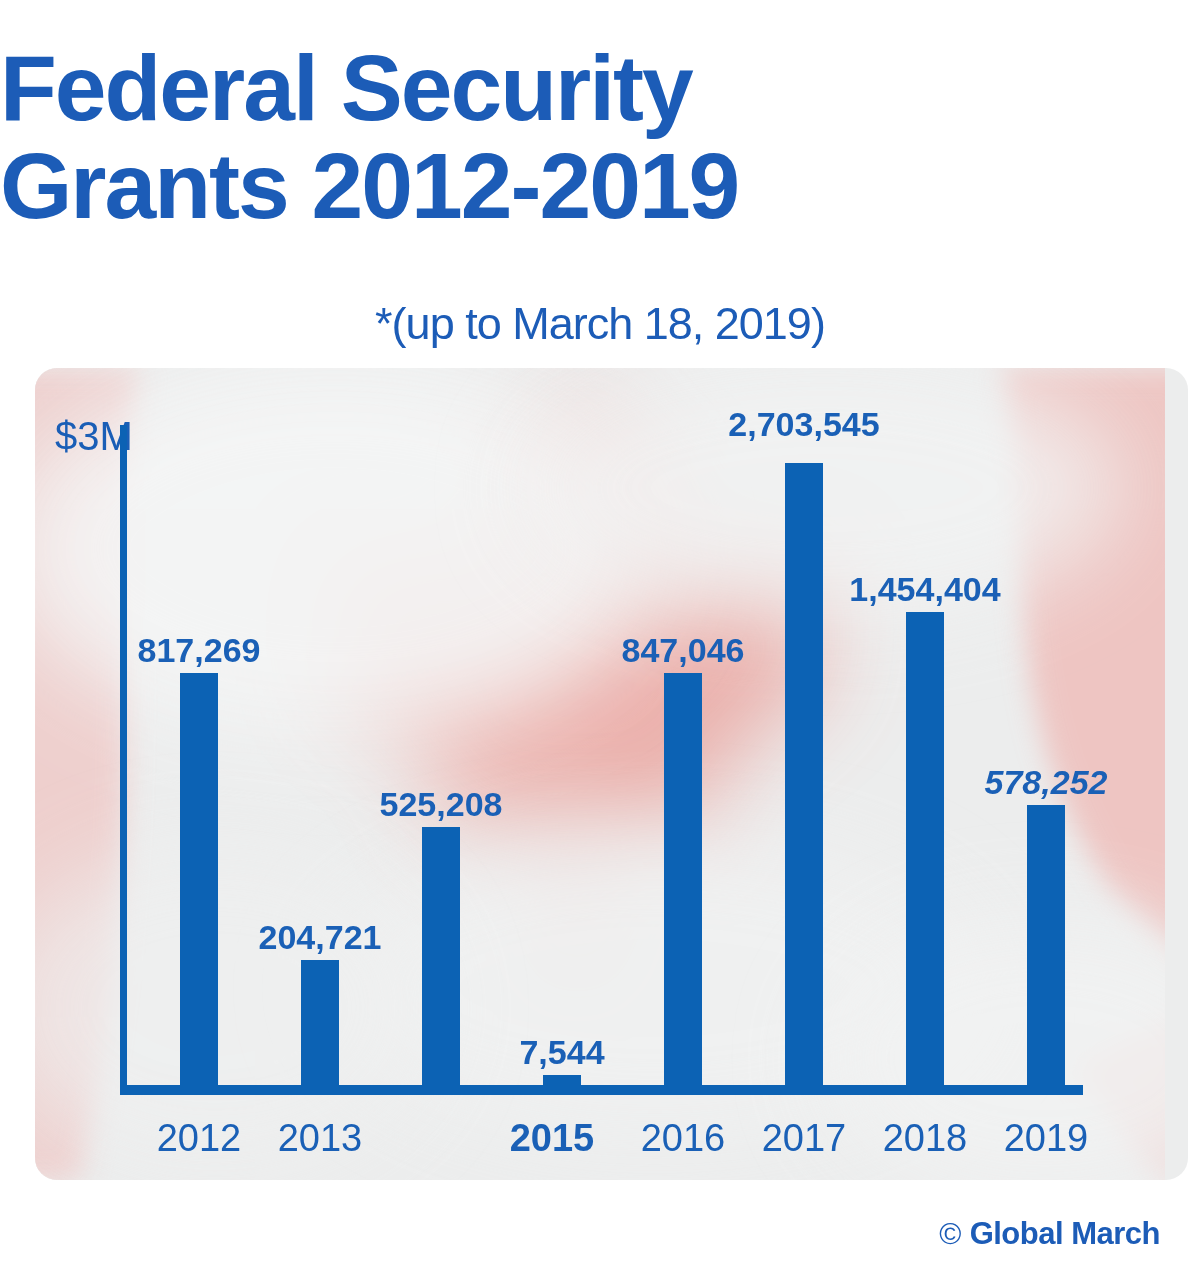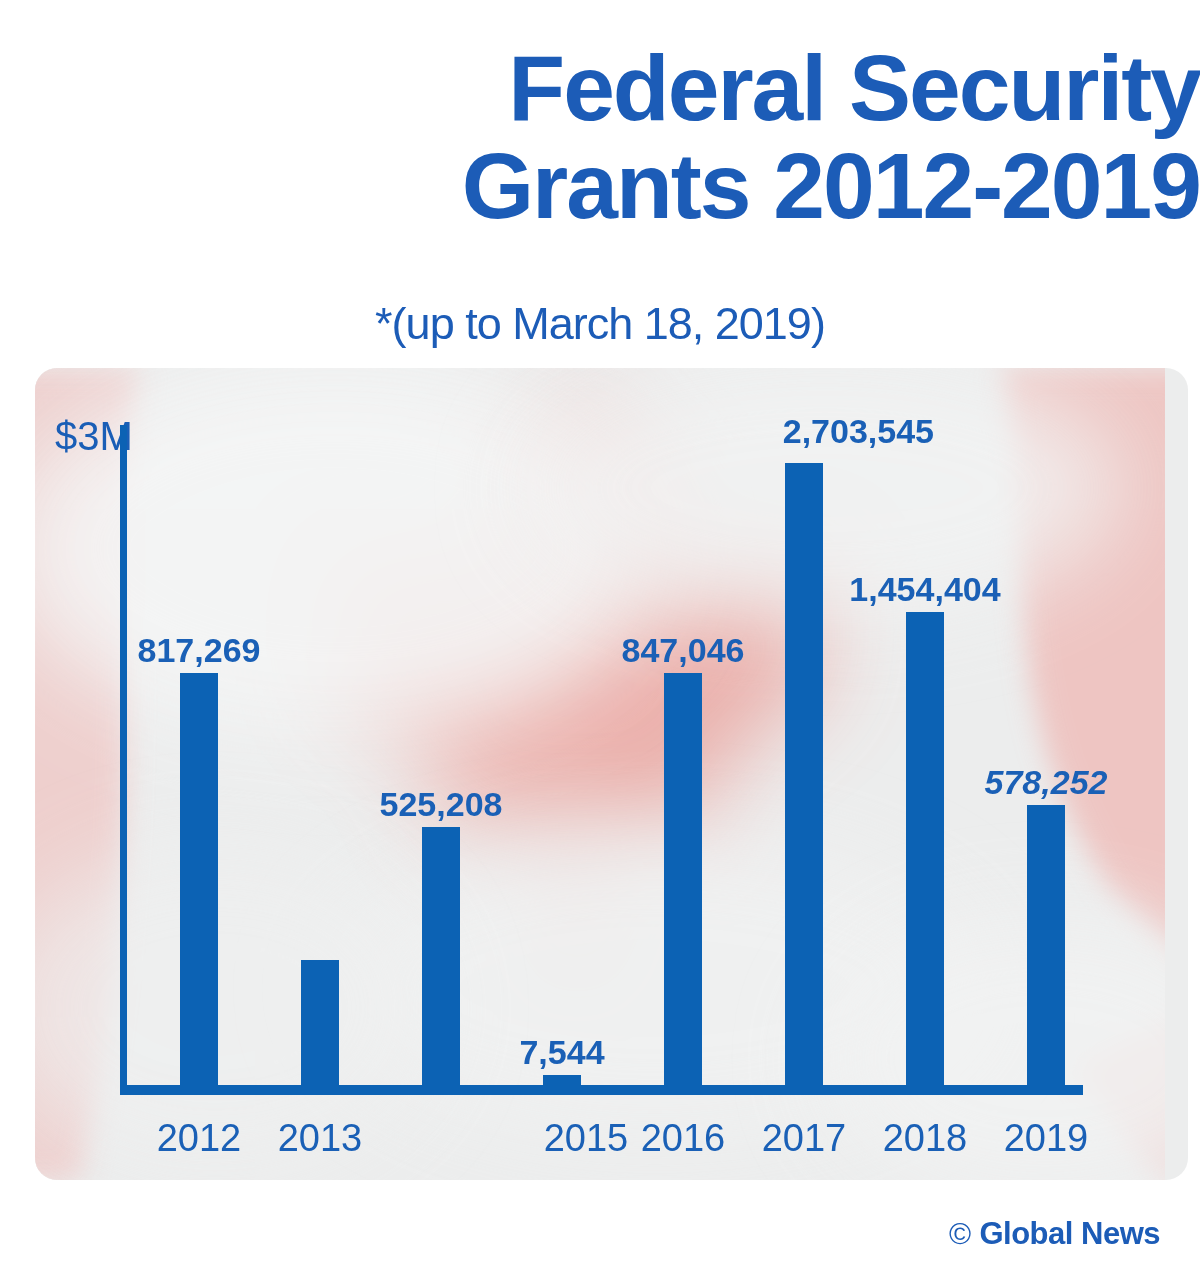--- a/index.html
+++ b/index.html
@@ -5,21 +5,21 @@
   html,body{margin:0;padding:0;background:#ffffff;}
   .page{
     position:relative;
     width:1200px;height:1282px;
     background:#ffffff;
     overflow:hidden;
     font-family:"Liberation Sans", sans-serif;
   }
   .title{
     position:absolute;top:40px;left:0;right:0;
-    text-align:right;
+    text-align:left;
     color:#1c5cb7;
     font-size:93px;
     font-weight:700;
     letter-spacing:-2px;
     line-height:1.05;
     margin:0;
   }
   .subtitle{
     position:absolute;top:298px;left:0;right:0;
     text-align:center;
@@ -120,37 +120,38 @@
     </svg>
 
     <div class="y-label">$3M</div>
     <div class="y-axis"></div>
     <div class="x-axis"></div>
 
     <div class="bars-layer">
         <div class="val-label" style="left: 34px; top: 263px;">817,269</div>
         <div class="bar" style="left: 145px; top: 305px; width: 38px; height: 412px; background: rgb(12, 98, 180);"></div>
         <div class="year-label" style="left: 44px; top: 749px;">2012</div>
+        <div class="val-label" style="left: 155px; top: 550px;">204,721</div>
         <div class="bar" style="left: 266px; top: 592px; width: 38px; height: 125px; background: rgb(12, 98, 180);"></div>
         <div class="year-label" style="left: 165px; top: 749px;">2013</div>
         <div class="val-label" style="left: 276px; top: 417px;">525,208</div>
         <div class="bar" style="left: 387px; top: 459px; width: 38px; height: 258px; background: rgb(12, 98, 180);"></div>
         <div class="val-label" style="left: 397px; top: 665px;">7,544</div>
         <div class="bar" style="left: 508px; top: 707px; width: 38px; height: 10px; background: rgb(12, 98, 180);"></div>
-        <div class="year-label" style="left: 431px; top: 749px;">2015</div>
+        <div class="year-label" style="left: 397px; top: 749px; font-weight: bold;">2015</div>
         <div class="val-label" style="left: 518px; top: 263px;">847,046</div>
         <div class="bar" style="left: 629px; top: 305px; width: 38px; height: 412px; background: rgb(12, 98, 180);"></div>
         <div class="year-label" style="left: 528px; top: 749px;">2016</div>
-        <div class="val-label" style="left: 639px; top: 44px; text-align: right;">2,703,545</div>
+        <div class="val-label" style="left: 639px; top: 37px;">2,703,545</div>
         <div class="bar" style="left: 750px; top: 95px; width: 38px; height: 622px; background: rgb(12, 98, 180);"></div>
         <div class="year-label" style="left: 649px; top: 749px;">2017</div>
         <div class="val-label" style="left: 760px; top: 202px;">1,454,404</div>
         <div class="bar" style="left: 871px; top: 244px; width: 38px; height: 473px; background: rgb(12, 98, 180);"></div>
         <div class="year-label" style="left: 770px; top: 749px;">2018</div>
         <div class="val-label" style="left: 881px; top: 395px; font-style: italic;">578,252</div>
         <div class="bar" style="left: 992px; top: 437px; width: 38px; height: 280px; background: rgb(12, 98, 180);"></div>
         <div class="year-label" style="left: 891px; top: 749px;">2019</div>
       </div>
   </div>
 
-  <div class="footer-credit"><span>©</span>&nbsp;<b>Global News</b></div>
+  <div class="footer-credit"><span>©</span>&nbsp;<b>Global March</b></div>
 
 </div>
 
 </body></html>

